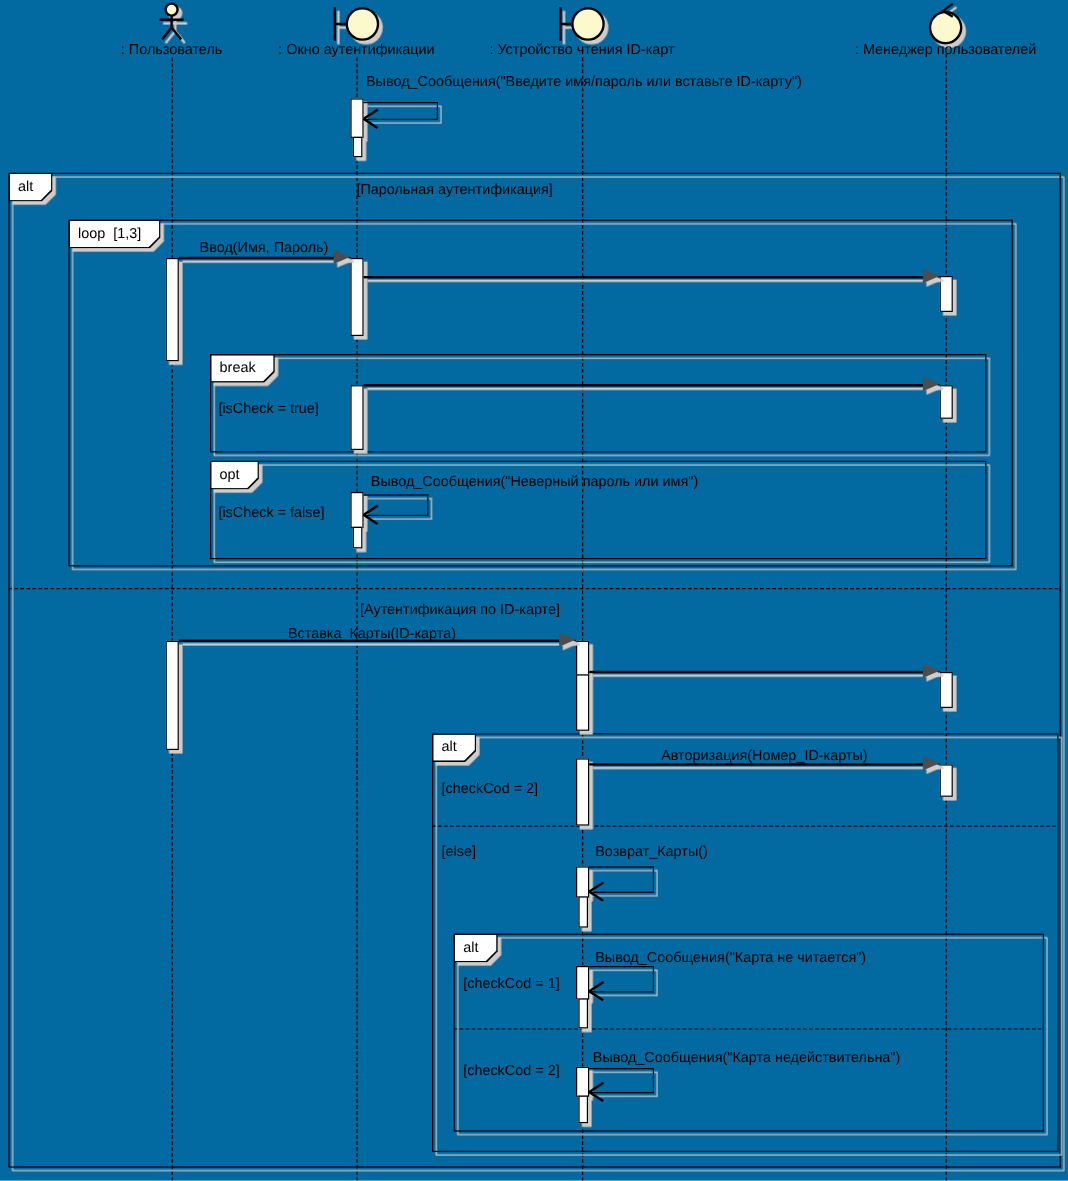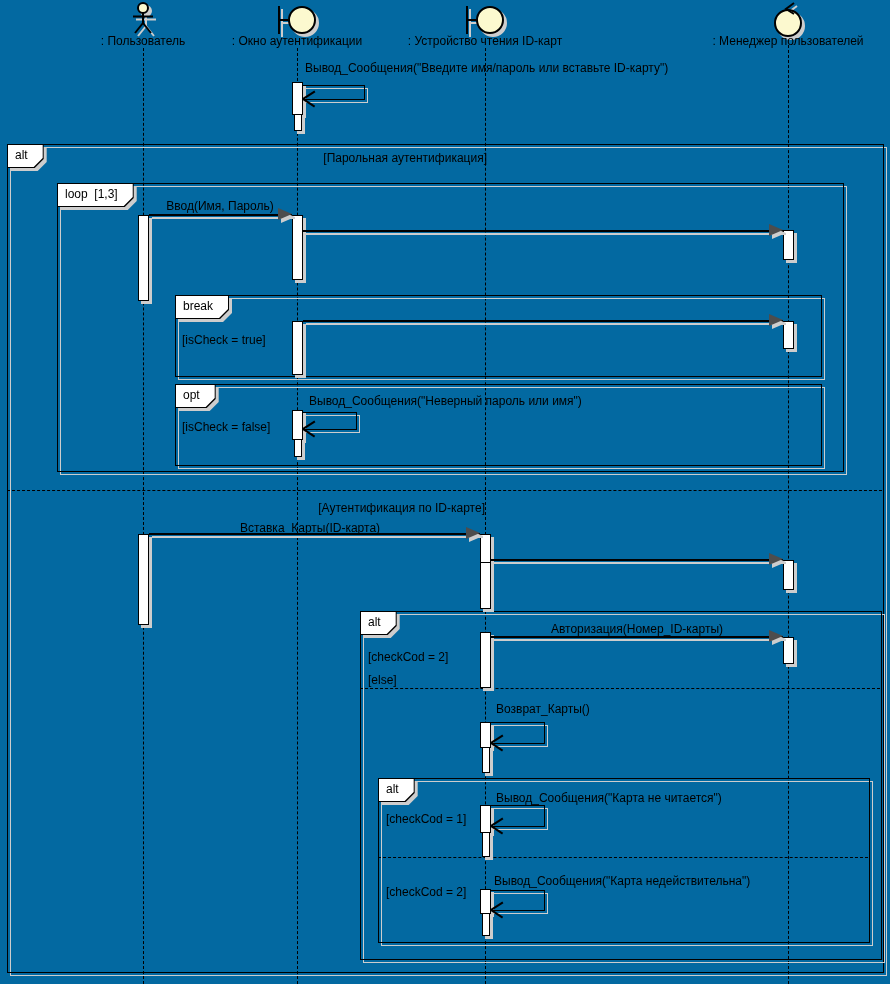--- a/index.html
+++ b/index.html
@@ -11,21 +11,21 @@
   .yfill{fill:var(--icon-fill,#FCF9CF);}
   .frame{position:absolute;border:1px solid #000;filter:drop-shadow(3px 3px 0 var(--shadow,#cdcdcd));}
   .divider{position:absolute;height:0;border-top:1px dashed #000;}
   .pent{position:absolute;filter:drop-shadow(3px 3px 0 var(--shadow,#cdcdcd));}
   .pent-bg{position:absolute;inset:0;background:#000;
            clip-path:polygon(0 0,100% 0,100% calc(100% - 9px),calc(100% - 9px) 100%,0 100%);}
   .pent-fg{position:absolute;inset:1px;background:#fff;
            clip-path:polygon(0 0,100% 0,100% calc(100% - 9px),calc(100% - 9px) 100%,0 100%);}
   .pent-txt{position:relative;padding:4px 16px 6px 8px;white-space:pre;}
   .guard{position:absolute;white-space:nowrap;text-align:right;}
-  .guard.centered{text-align:right;}
+  .guard.centered{text-align:left;}
   .activation{position:absolute;background:#fff;border:1px solid #000;box-sizing:border-box;
               filter:drop-shadow(3px 3px 0 var(--shadow,#cdcdcd));}
   .msg-line{position:absolute;height:1.5px;background:#000;
             filter:drop-shadow(3px 3px 0 var(--shadow,#cdcdcd));}
   .farrow{position:absolute;width:0;height:0;border-top:6.5px solid transparent;
           border-bottom:6.5px solid transparent;border-left:14px solid var(--arrow-fill,#4D4D4D);
           filter:drop-shadow(3px 3px 0 var(--shadow,#cdcdcd));}
   .msg-label{position:absolute;text-align:center;white-space:nowrap;}
   .self-label{position:absolute;white-space:nowrap;}
   .loop-rect{position:absolute;border-top:1.5px solid #000;border-right:1.5px solid #000;
@@ -124,21 +124,21 @@
     <div class="pent-bg"></div>
       <div class="pent-fg"></div>
     <div class="pent-txt">alt</div>
   </div>
 
   <div class="guard centered" style="left:297px;top:151px;width:190px;">[Парольная аутентификация]</div>
   <div class="guard centered" style="left:300px;top:501px;width:185px;">[Аутентификация по ID-карте]</div>
   <div class="guard" style="left:182px;top:333px;">[isCheck = true]</div>
   <div class="guard" style="left:182px;top:420px;">[isCheck = false]</div>
   <div class="guard" style="left:368px;top:650px;">[checkCod = 2]</div>
-  <div class="guard" style="left:368px;top:673px;">[else]</div>
+  <div class="guard" style="left:368px;top:702px;">[else]</div>
   <div class="guard" style="left:386px;top:812px;">[checkCod = 1]</div>
   <div class="guard" style="left:386px;top:885px;">[checkCod = 2]</div>
 
   <div class="activation" style="left:292px;top:82px;width:11px;height:33px;"></div>
   <div class="activation" style="left:294px;top:114px;width:8px;height:17px;"></div>
   <div class="activation" style="left:138px;top:215px;width:11px;height:86px;"></div>
   <div class="activation" style="left:292px;top:215px;width:11px;height:65px;"></div>
   <div class="activation" style="left:783px;top:230px;width:11px;height:30px;"></div>
   <div class="activation" style="left:292px;top:321px;width:11px;height:54px;"></div>
   <div class="activation" style="left:783px;top:321px;width:11px;height:28px;"></div>

